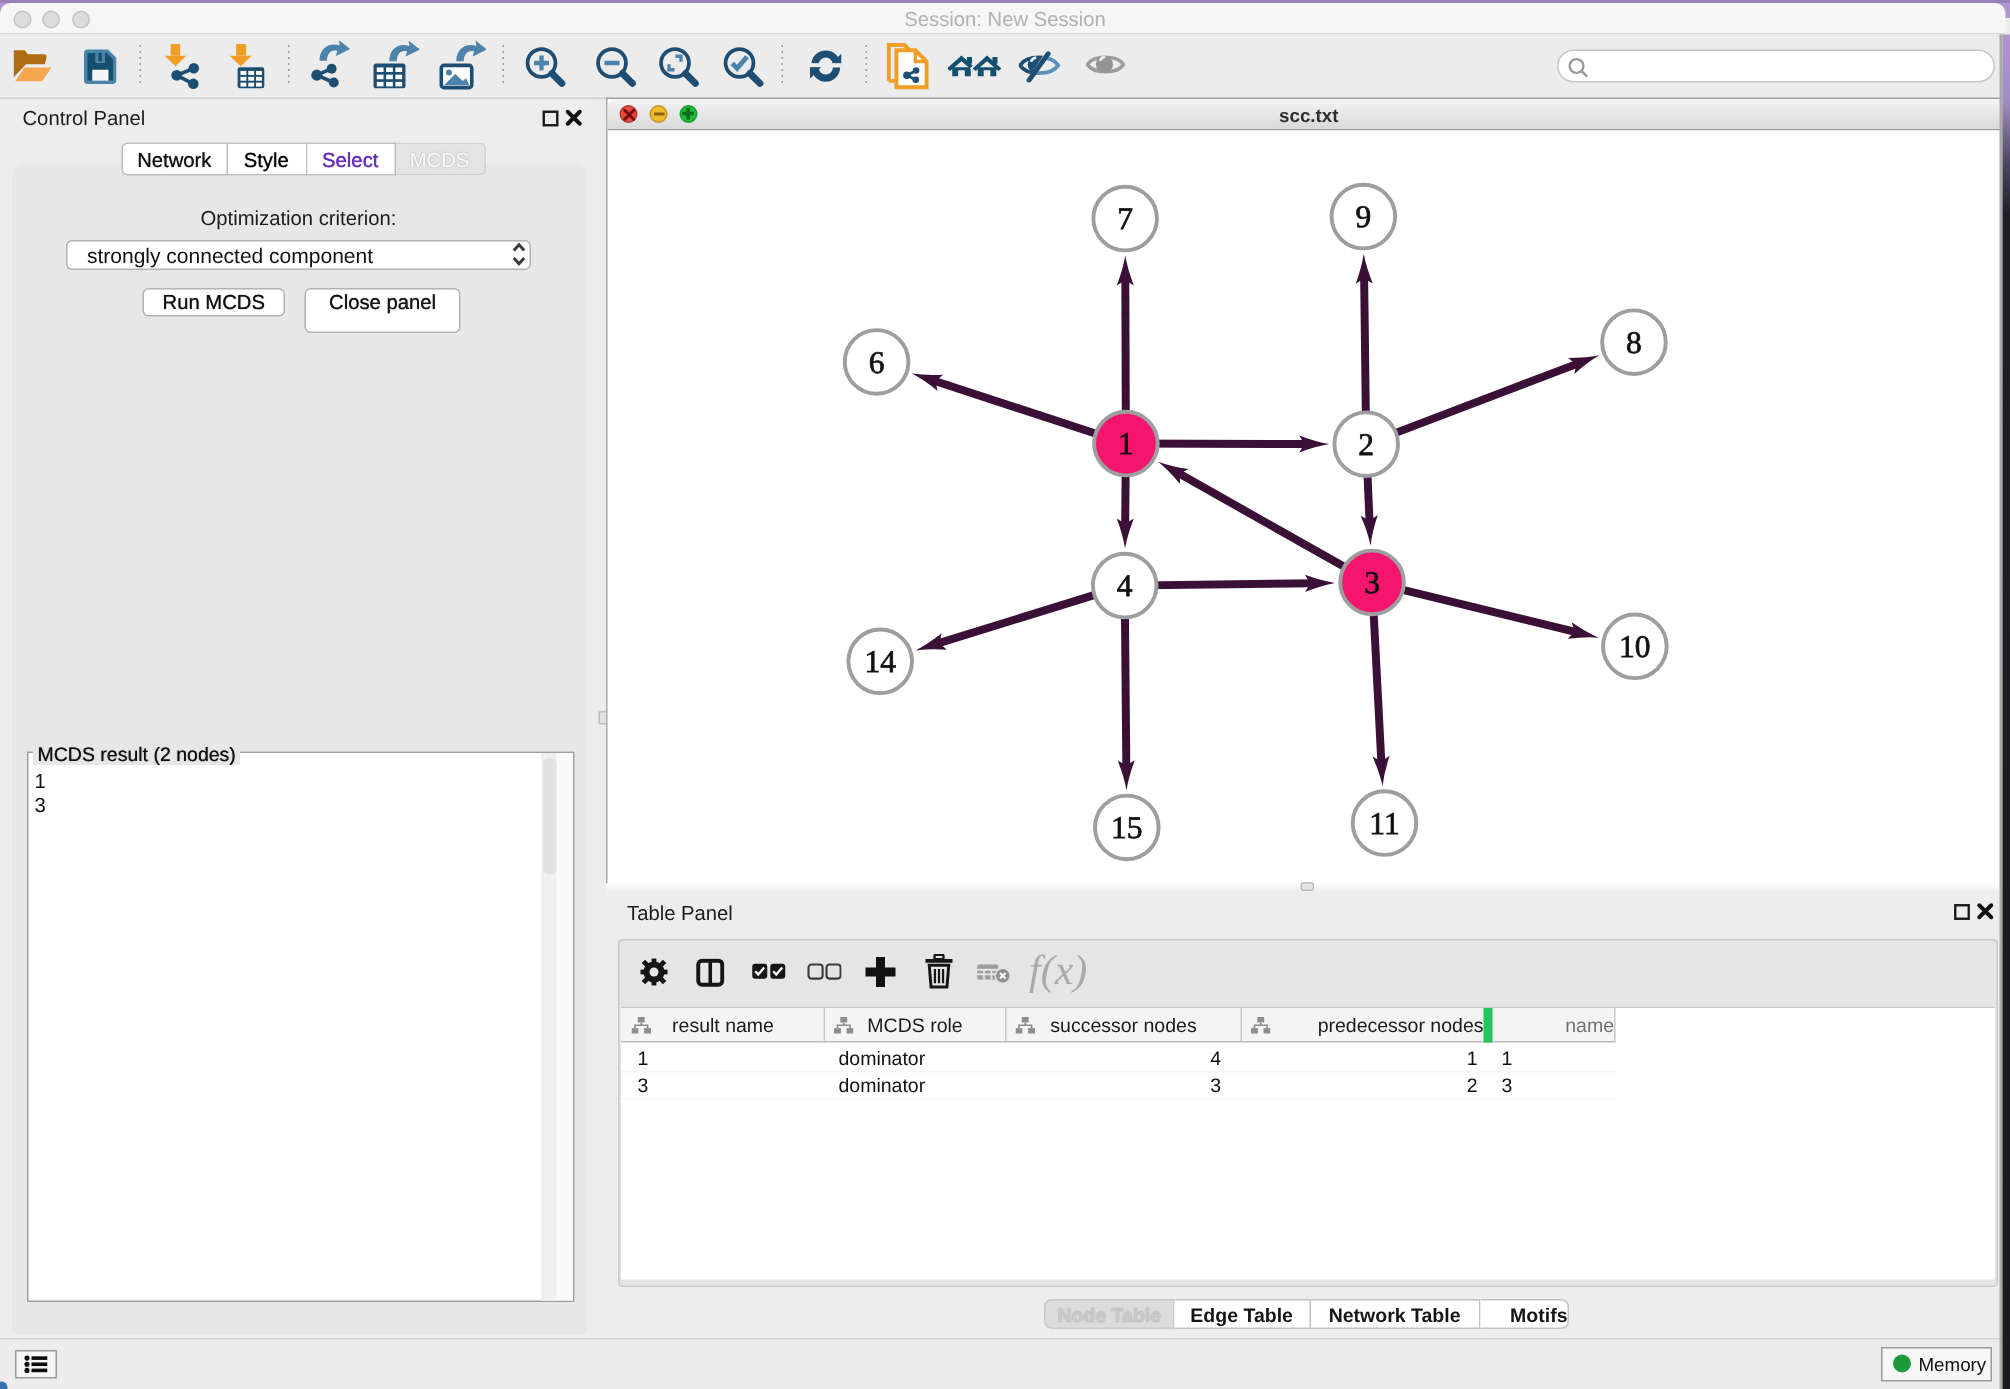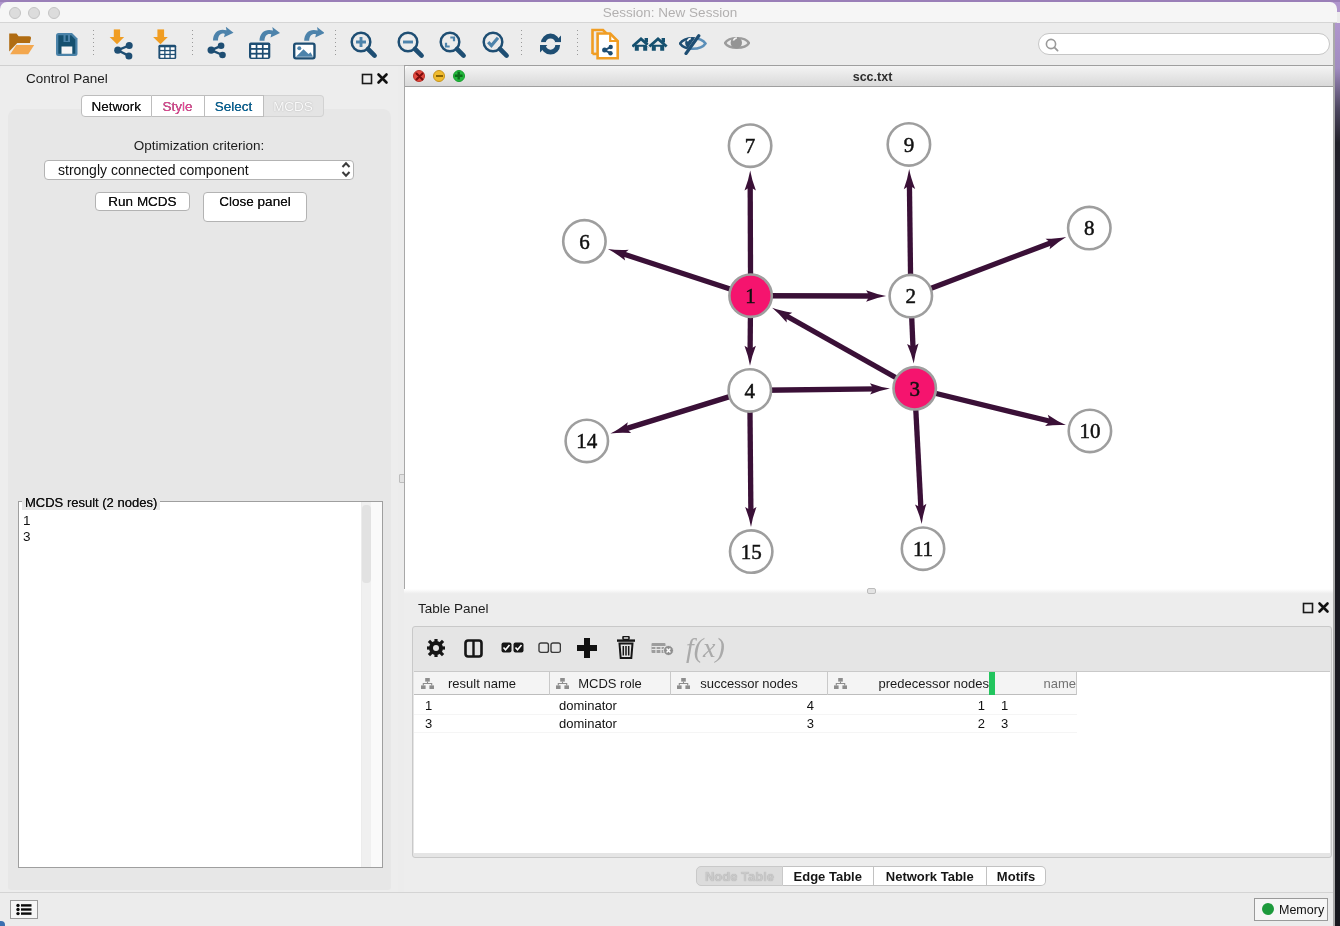--- a/index.html
+++ b/index.html
@@ -158,33 +158,33 @@
     <path d="M9.3,5.5 A4.2,4.2 0 0 1 12.8,2.8" fill="none" stroke="#f2f2f2" stroke-width="1.7"></path>
   </svg>
 
 <div class="abs" style="left:1038px;top:33px;width:292px;height:22px;background:#fff;border:1px solid #c6c6c6;border-radius:11px"></div>
 <svg class="abs" style="left:1044px;top:37px" width="16" height="16">
     <circle cx="7" cy="7" r="4.6" fill="none" stroke="#9a9a9a" stroke-width="1.6"></circle>
     <line x1="10.4" y1="10.4" x2="13.6" y2="13.6" stroke="#9a9a9a" stroke-width="1.8" stroke-linecap="round"></line>
   </svg>
 
 <div class="abs" style="left:0;top:66px;width:398px;height:826px;background:#ededed"></div>
-<div class="abs" style="left:26px;top:71px;font-size:13.5px;color:#1c1c1c">Control Panel</div>
+<div class="abs" style="left:15px;top:71px;font-size:13.5px;color:#1c1c1c">Control Panel</div>
 <svg class="abs" style="left:361px;top:73px" width="12" height="12">
     <rect x="1.5" y="1.5" width="9" height="9" fill="none" stroke="#1a1a1a" stroke-width="1.6"></rect>
   </svg>
 <svg class="abs" style="left:376px;top:72px" width="13" height="13">
     <path d="M2.5,2.5 L10.5,10.5 M10.5,2.5 L2.5,10.5" stroke="#111" stroke-width="2.6" stroke-linecap="round"></path>
   </svg>
 
 <div class="abs" style="left:8px;top:109px;width:383px;height:781px;background:#e7e7e7;border-radius:8px 8px 3px 3px"></div>
 
 <div class="abs" style="left:81px;top:95px;width:70.5px;height:22px;background:#fff;border:1px solid #bdbdbd;border-radius:4px 0 0 4px;font-size:13.5px;color:#111;text-align:center;line-height:21px;text-shadow:0 0 0.6px rgba(0,0,0,0.85)">Network</div>
-<div class="abs" style="left:151.5px;top:95px;width:53px;height:22px;background:#fff;border:1px solid #bdbdbd;border-left:none;font-size:13.5px;color:#ec4899;text-align:center;line-height:21px;text-shadow:0 0 0.6px rgba(0,0,0,0.85)">Style</div>
-<div class="abs" style="left:204.5px;top:95px;width:59px;height:22px;background:#fff;border:1px solid #bdbdbd;border-left:none;font-size:13.5px;color:#0369a1;text-align:center;line-height:21px;text-shadow:0 0 0.6px rgba(0,0,0,0.85)">Select</div>
+<div class="abs" style="left:151.5px;top:95px;width:53px;height:22px;background:#fff;border:1px solid #bdbdbd;border-left:none;font-size:13.5px;color:#000000;text-align:center;line-height:21px;text-shadow:0 0 0.6px rgba(0,0,0,0.85)">Style</div>
+<div class="abs" style="left:204.5px;top:95px;width:59px;height:22px;background:#fff;border:1px solid #bdbdbd;border-left:none;font-size:13.5px;color:#6d28d9;text-align:center;line-height:21px;text-shadow:0 0 0.6px rgba(0,0,0,0.85)">Select</div>
 <div class="abs" style="left:263.5px;top:95px;width:60px;height:22px;background:#e4e4e4;border:1px solid #d2d2d2;border-left:none;border-radius:0 4px 4px 0;font-size:13.5px;color:#fafafa;text-align:center;line-height:21px;text-shadow:0 0 1.5px #a8a8a8">MCDS</div>
 
 <div class="abs" style="left:0;top:138px;width:398px;text-align:center;font-size:13.5px;color:#1c1c1c">Optimization criterion:</div>
 
 <div class="abs" style="left:44px;top:159.5px;width:310px;height:20px;background:#fff;border:1px solid #b3b3b3;border-radius:4px"></div>
 <div class="abs" style="left:58px;top:162px;font-size:14px;color:#111">strongly connected component</div>
 <svg class="abs" style="left:338px;top:161px" width="16" height="17">
     <path d="M4.5,6 L8,2.2 L11.5,6" fill="none" stroke="#3c3c3c" stroke-width="2"></path>
     <path d="M4.5,11 L8,14.8 L11.5,11" fill="none" stroke="#3c3c3c" stroke-width="2"></path>
   </svg>
@@ -366,21 +366,21 @@
 <div class="abs" style="left:1001px;top:697.5px;font-size:13px;color:#111">1</div>
 <div class="abs" style="left:425px;top:715.5px;font-size:13px;color:#111">3</div>
 <div class="abs" style="left:559px;top:715.5px;font-size:13px;color:#111">dominator</div>
 <div class="abs" style="left:714px;top:715.5px;width:100px;text-align:right;font-size:13px;color:#111">3</div>
 <div class="abs" style="left:885px;top:715.5px;width:100px;text-align:right;font-size:13px;color:#111">2</div>
 <div class="abs" style="left:1001px;top:715.5px;font-size:13px;color:#111">3</div>
 
 <div class="abs" style="left:696px;top:866px;width:87px;height:19.5px;background:#dcdcdc;border:1px solid #c9c9c9;border-radius:5px 0 0 5px;font-size:13px;font-weight:bold;color:#c9c9c9;text-align:center;line-height:19px;text-shadow:0 0 1px #9f9f9f">Node Table</div>
 <div class="abs" style="left:783px;top:866px;width:90.5px;height:19.5px;background:#fff;border:1px solid #c2c2c2;border-left:none;font-size:13px;font-weight:bold;color:#151515;text-align:center;line-height:19px">Edge Table</div>
 <div class="abs" style="left:873.5px;top:866px;width:113.5px;height:19.5px;background:#fff;border:1px solid #c2c2c2;border-left:none;font-size:13px;font-weight:bold;color:#151515;text-align:center;line-height:19px">Network Table</div>
-<div class="abs" style="left:987px;top:866px;width:59px;height:19.5px;background:#fff;border:1px solid #c2c2c2;border-left:none;border-radius:0 5px 5px 0;font-size:13px;font-weight:bold;color:#151515;text-align:center;line-height:19px">Motifs</div>
+<div class="abs" style="left:987px;top:866px;width:59px;height:19.5px;background:#fff;border:1px solid #c2c2c2;border-left:none;border-radius:0 5px 5px 0;font-size:13px;font-weight:bold;color:#151515;text-align:right;line-height:19px">Motifs</div>
 
 <div class="abs" style="left:0;top:892px;width:1340px;height:34px;background:#ececec;border-top:1px solid #d4d4d4"></div>
 <div class="abs" style="left:10px;top:899.5px;width:28px;height:19px;background:#f6f6f6;border:1px solid #9a9a9a"></div>
 <svg class="abs" style="left:16px;top:902.5px" width="16" height="13">
 <circle cx="2" cy="2.4" r="1.7" fill="#0a0a0a"></circle>
     <rect x="5" y="1.2" width="10.5" height="2.4" fill="#0a0a0a"></rect>
 <circle cx="2" cy="6.5" r="1.7" fill="#0a0a0a"></circle>
     <rect x="5" y="5.3" width="10.5" height="2.4" fill="#0a0a0a"></rect>
 <circle cx="2" cy="10.6" r="1.7" fill="#0a0a0a"></circle>
     <rect x="5" y="9.4" width="10.5" height="2.4" fill="#0a0a0a"></rect>

